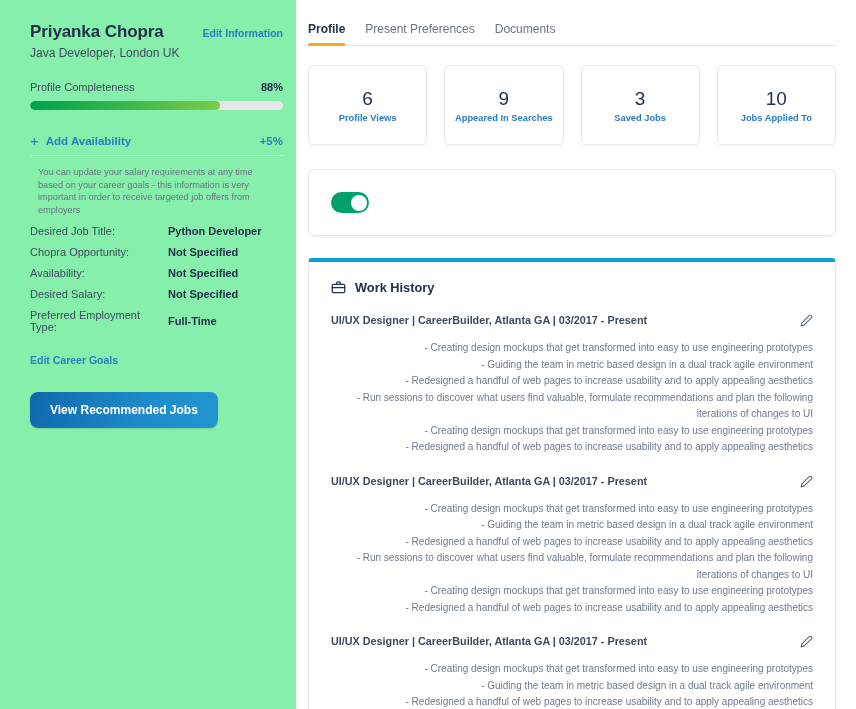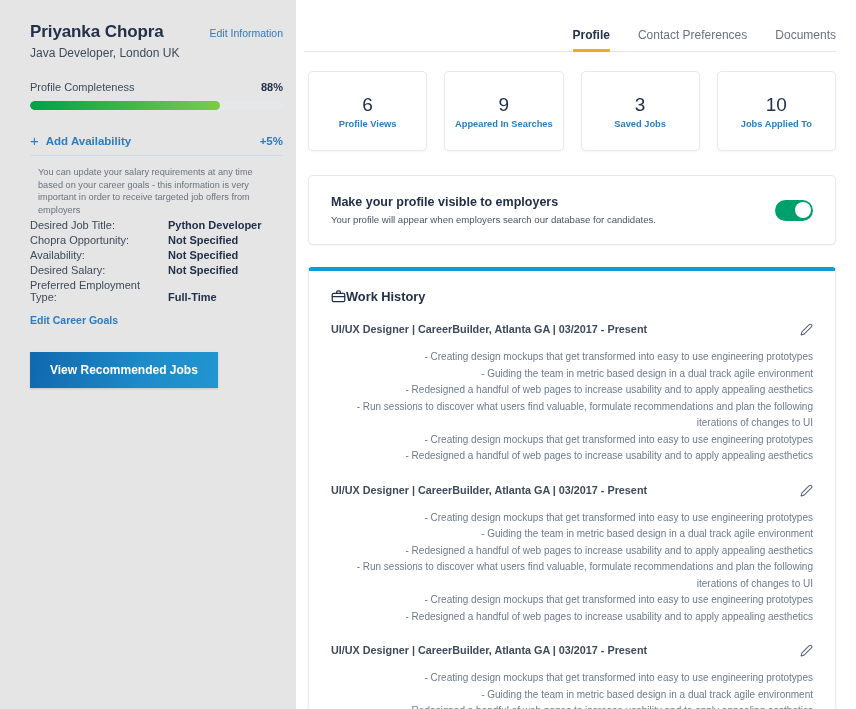--- a/index.html
+++ b/index.html
@@ -9,31 +9,31 @@
     font-family: "Liberation Sans", sans-serif;
     overflow: hidden;
   }
   .page { position: relative; width: 856px; height: 709px; display: flex; }
 
   
   .sidebar {
     width: 296px;
     flex: 0 0 296px;
     padding: 22px 0 0 30px;
-    background: #e5e5e5;
+    background: #86efac;
   }
   .sb-inner { width: 253px; }
 
   .profile-name {
     font-size: 17px; font-weight: bold; color: #22304a;
     letter-spacing: -0.1px; line-height: 20px;
   }
   .name-row { display: flex; align-items: baseline; justify-content: space-between; }
   .edit-info-link {
-    font-size: 10.5px; font-weight: normal; color: #2c7cc0; cursor: pointer;
+    font-size: 10.5px; font-weight: bold; color: #2c7cc0; cursor: pointer;
     white-space: nowrap;
   }
   .profile-subtitle {
     font-size: 12px; color: #3d4a5c; margin-top: 4px; line-height: 15px;
   }
 
   .completeness-row {
     display: flex; justify-content: space-between; align-items: baseline;
     margin-top: 20px;
     gap: 20px;
@@ -62,46 +62,46 @@
 
   .help-text {
     margin-top: 10px; padding-left: 8px;
     font-size: 9.2px; color: #6a7380; line-height: 12.5px;
     width: 240px;
   }
 
   .goals-title {
     margin-top: 22px; font-size: 12.5px; font-weight: bold; color: #22304a;
   }
-  .goal-row { display: flex; margin-top: 3px; align-items: flex-end; }
+  .goal-row { display: flex; margin-top: 9px; align-items: center; }
   .goal-label { font-size: 11px; color: #3d4a5c; width: 138px; flex: 0 0 138px; }
   .goal-value { font-size: 11px; font-weight: bold; color: #22304a; }
   .edit-goals-link {
-    margin-top: 11px; font-size: 10.5px; font-weight: bold;
+    margin-top: 21px; font-size: 10.5px; font-weight: bold;
     color: #2c7cc0; cursor: pointer; display: inline-block; text-align: center;
   }
 
   .rec-jobs-btn {
     margin-top: 24px; display: inline-block;
-    padding: 11px 20px; border: none; border-radius: 0;
+    padding: 11px 20px; border: none; border-radius: 8px;
     background: linear-gradient(100deg, #1068ad 0%, #1e8bc9 60%, #2196d1 100%);
     color: #ffffff; font-size: 12px; font-weight: bold;
     font-family: "Liberation Sans", sans-serif; cursor: pointer;
     box-shadow: 0 1px 2px rgba(0,0,0,0.14);
   }
 
   
   .main {
     flex: 1; position: relative; padding: 0 20px 0 8px;
     background: #ffffff;
   }
 
   .tabs {
-    display: flex; gap: 28px; padding-left: 4px; padding-top: 28px;
-    border-bottom: 1px solid #e3e5e8; position: relative; justify-content: flex-end;
+    display: flex; gap: 20px; padding-left: 4px; padding-top: 22px;
+    border-bottom: 1px solid #e3e5e8; position: relative;
   }
   .tab {
     font-size: 12px; color: #6a7380; padding-bottom: 9px;
     cursor: pointer; position: relative; white-space: nowrap;
   }
   .tab.active { color: #22304a; font-weight: bold; }
   .tab.active::after {
     content: ""; position: absolute; left: 0; right: 0; bottom: -1px;
     height: 3px; background: #f5a623; border-radius: 1px;
   }
@@ -137,21 +137,21 @@
   }
 
   .work-card {
     margin-top: 22px; margin-left: 4px;
     background: #ffffff; border: 1px solid #e7e9ec;
     border-top: 4px solid #0b9fd8; border-radius: 4px;
     box-shadow: 0 1px 2px rgba(16,30,54,0.05);
     padding: 18px 22px 0 22px;
     height: 455px; overflow: hidden;
   }
-  .work-header { display: flex; align-items: flex-end; }
+  .work-header { display: flex; align-items: flex-end; gap: 9px; }
   .briefcase-icon { color: #22304a; display: flex; }
   .work-title { font-size: 12.8px; font-weight: bold; color: #22304a; }
 
   .job-block { margin-top: 19px; }
   .job-head-row {
     display: flex; justify-content: space-between; align-items: flex-start;
   }
   .job-title { font-size: 10.8px; font-weight: bold; color: #3d4a5c; }
   .pencil-icon { cursor: pointer; flex: 0 0 auto; margin-top: -1px; }
   .bullets { margin-top: 9px; padding-left: 12px; }
@@ -229,21 +229,21 @@
       <div>
         <button class="rec-jobs-btn">View Recommended Jobs</button>
       </div>
     </div>
   </aside>
 
   <main class="main">
 
     <nav class="tabs" id="tabsBar">
         <div class="tab active">Profile</div>
-        <div class="tab">Contact Preferences</div>
+        <div class="tab">Present Preferences</div>
         <div class="tab">Documents</div>
       </nav>
 
     <section class="stats-row" id="statsRow">
         <div class="stat-card">
           <div class="stat-num">6</div>
           <div class="stat-label">Profile Views</div>
         </div>
         <div class="stat-card">
           <div class="stat-num">9</div>
@@ -253,24 +253,20 @@
           <div class="stat-num">3</div>
           <div class="stat-label">Saved Jobs</div>
         </div>
         <div class="stat-card">
           <div class="stat-num">10</div>
           <div class="stat-label">Jobs Applied To</div>
         </div>
       </section>
 
     <section class="visibility-card">
-      <div>
-        <div class="vis-title">Make your profile visible to employers</div>
-        <div class="vis-sub">Your profile will appear when employers search our database for candidates.</div>
-      </div>
       <div class="toggle">
         <span class="knob"></span>
       </div>
     </section>
 
     <section class="work-card">
       <div class="work-header">
         <span class="briefcase-icon">
           <svg width="15" height="15" viewBox="0 0 24 24" fill="none" stroke="#22304a" stroke-width="2" stroke-linecap="round" stroke-linejoin="round">
             <rect x="2" y="7" width="20" height="13" rx="2"></rect>

